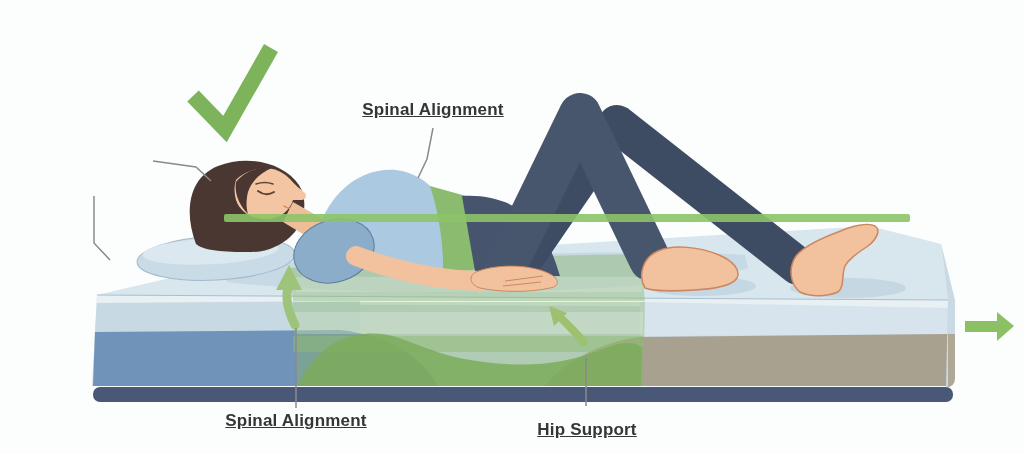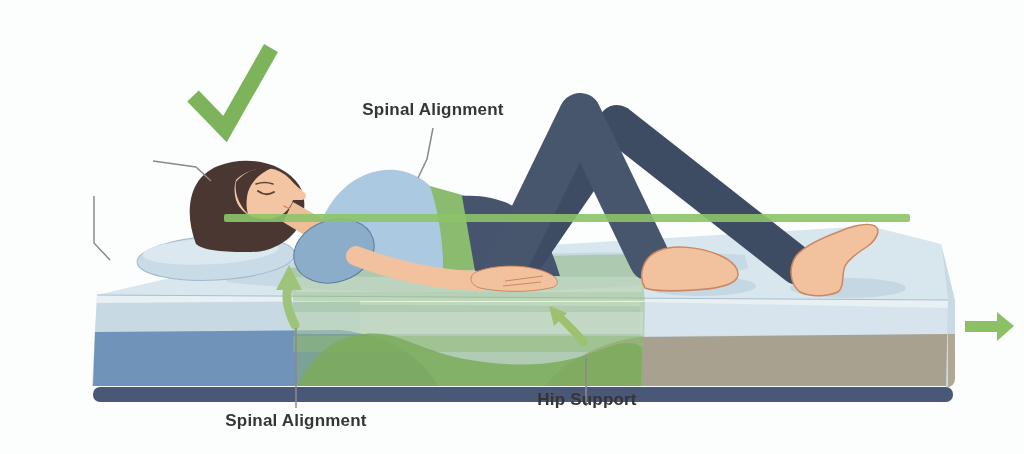--- a/index.html
+++ b/index.html
@@ -3,21 +3,21 @@
 <meta charset="utf-8">
 <style>
   html,body{margin:0;padding:0;background:#ffffff;}
   .stage{
     position:relative;width:1024px;height:454px;overflow:hidden;
     background:#fcfdfd;font-family:"Liberation Sans",sans-serif;
   }
   .stage svg{position:absolute;left:0;top:0;}
   .label{
     position:absolute;font-size:17px;font-weight:600;line-height:20px;
-    color:#353535;text-align:center;letter-spacing:.2px;
+    color:#353535;text-align:center;letter-spacing:.2px;text-decoration:underline;
   }
   .label-shoulder{line-height:20px;}
 </style>
 </head>
 <body>
 
 <div class="stage">
 
 <svg width="1024" height="454" viewBox="0 0 1024 454">
 
@@ -102,15 +102,15 @@
     <line x1="296" y1="328" x2="296" y2="408"></line>
     <line x1="586" y1="358" x2="586" y2="406"></line>
   </g>
 </svg>
 
   <div class="label" style="left:357px;top:100px;width:152px;">Spinal Alignment</div>
 
 
   <div class="label" style="left:221px;top:411px;width:150px;">Spinal Alignment</div>
 
-  <div class="label" style="left:527px;top:390px;width:120px;">Hip Support</div>
+  <div class="label" style="left:527px;top:420px;width:120px;">Hip Support</div>
 
 </div>
 
 </body></html>

